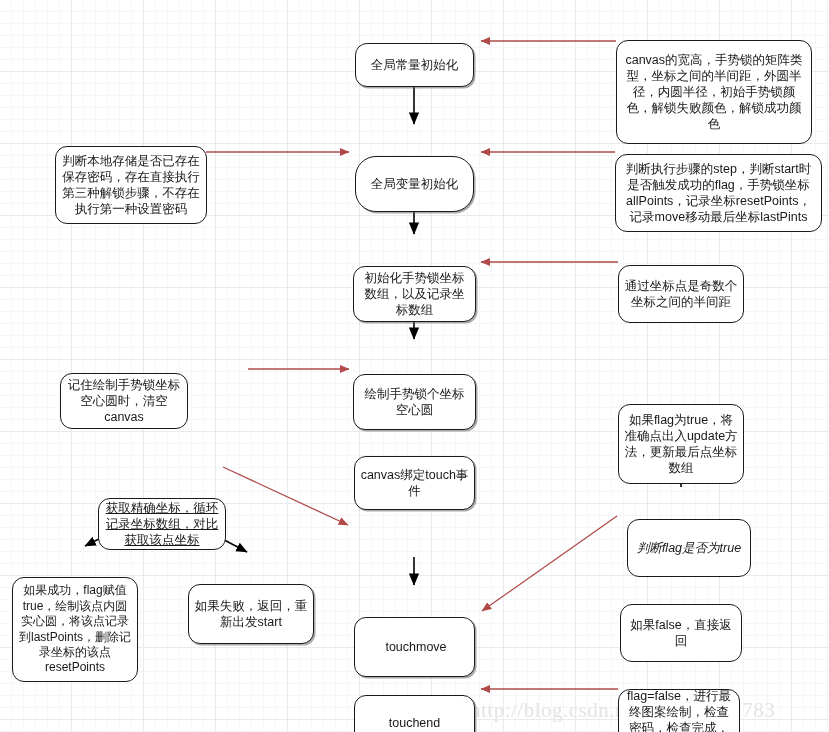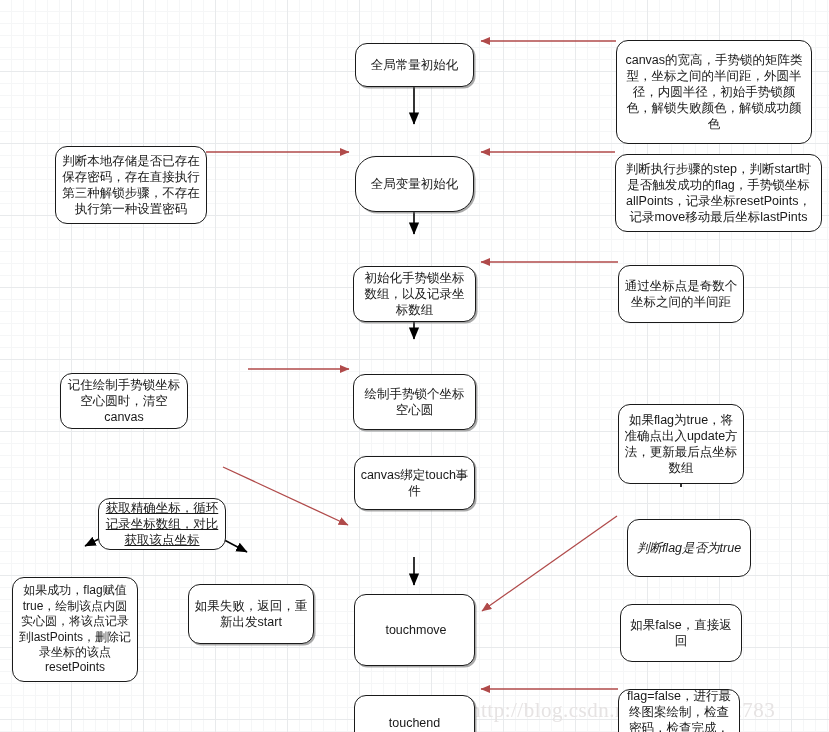--- a/index.html
+++ b/index.html
@@ -139,21 +139,21 @@
 
   <div class="node main-node" style="left:353px;top:342px;width:123px;height:56px;">
     <span class="txt">绘制手势锁个坐标空心圆</span>
   </div>
 
   <div class="node main-node" style="left:354px;top:424px;width:121px;height:54px;">
     <span class="txt">canvas绑定touch事件</span>
   </div>
 
 
-  <div class="node main-node" style="left:354px;top:562px;width:121px;height:72px;padding-left:8px;">
+  <div class="node main-node" style="left:354px;top:585px;width:121px;height:60px;padding-left:8px;">
     <span class="txt">touchmove</span>
   </div>
 
   <div class="node main-node" style="left:354px;top:663px;width:121px;height:56px;">
     <span class="txt">touchend</span>
   </div>
 
   <div class="node note-node noshadow" style="left:616px;top:8px;width:196px;height:104px;">
     <span class="txt">canvas的宽高，手势锁的矩阵类型，坐标之间的半间距，外圆半径，内圆半径，初始手势锁颜色，解锁失败颜色，解锁成功颜色</span>
   </div>

